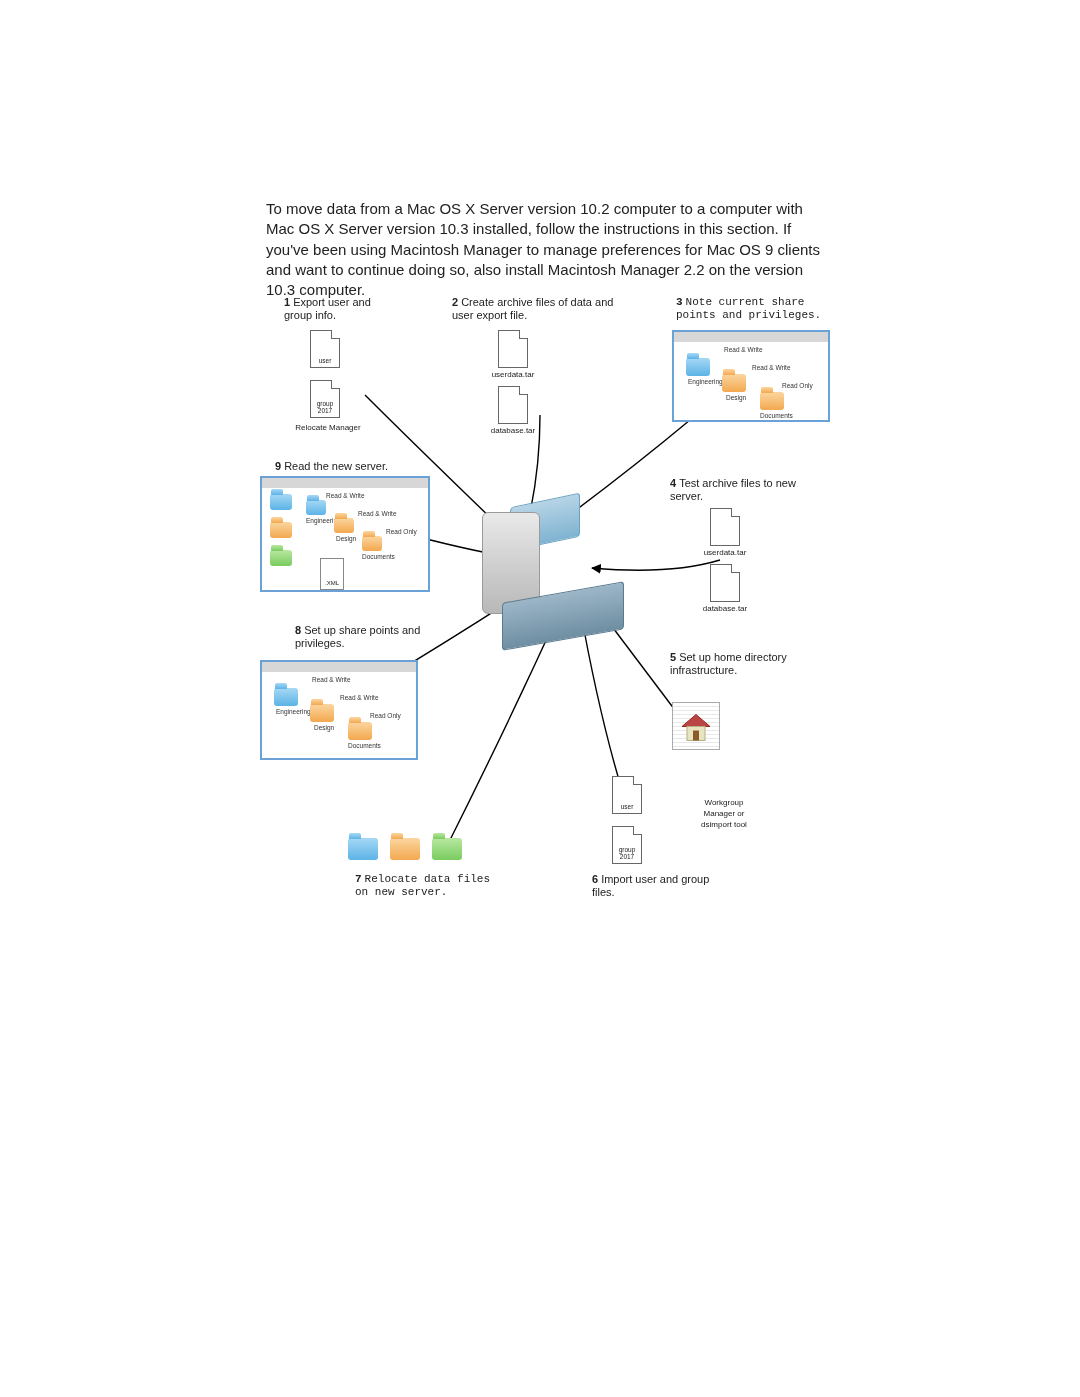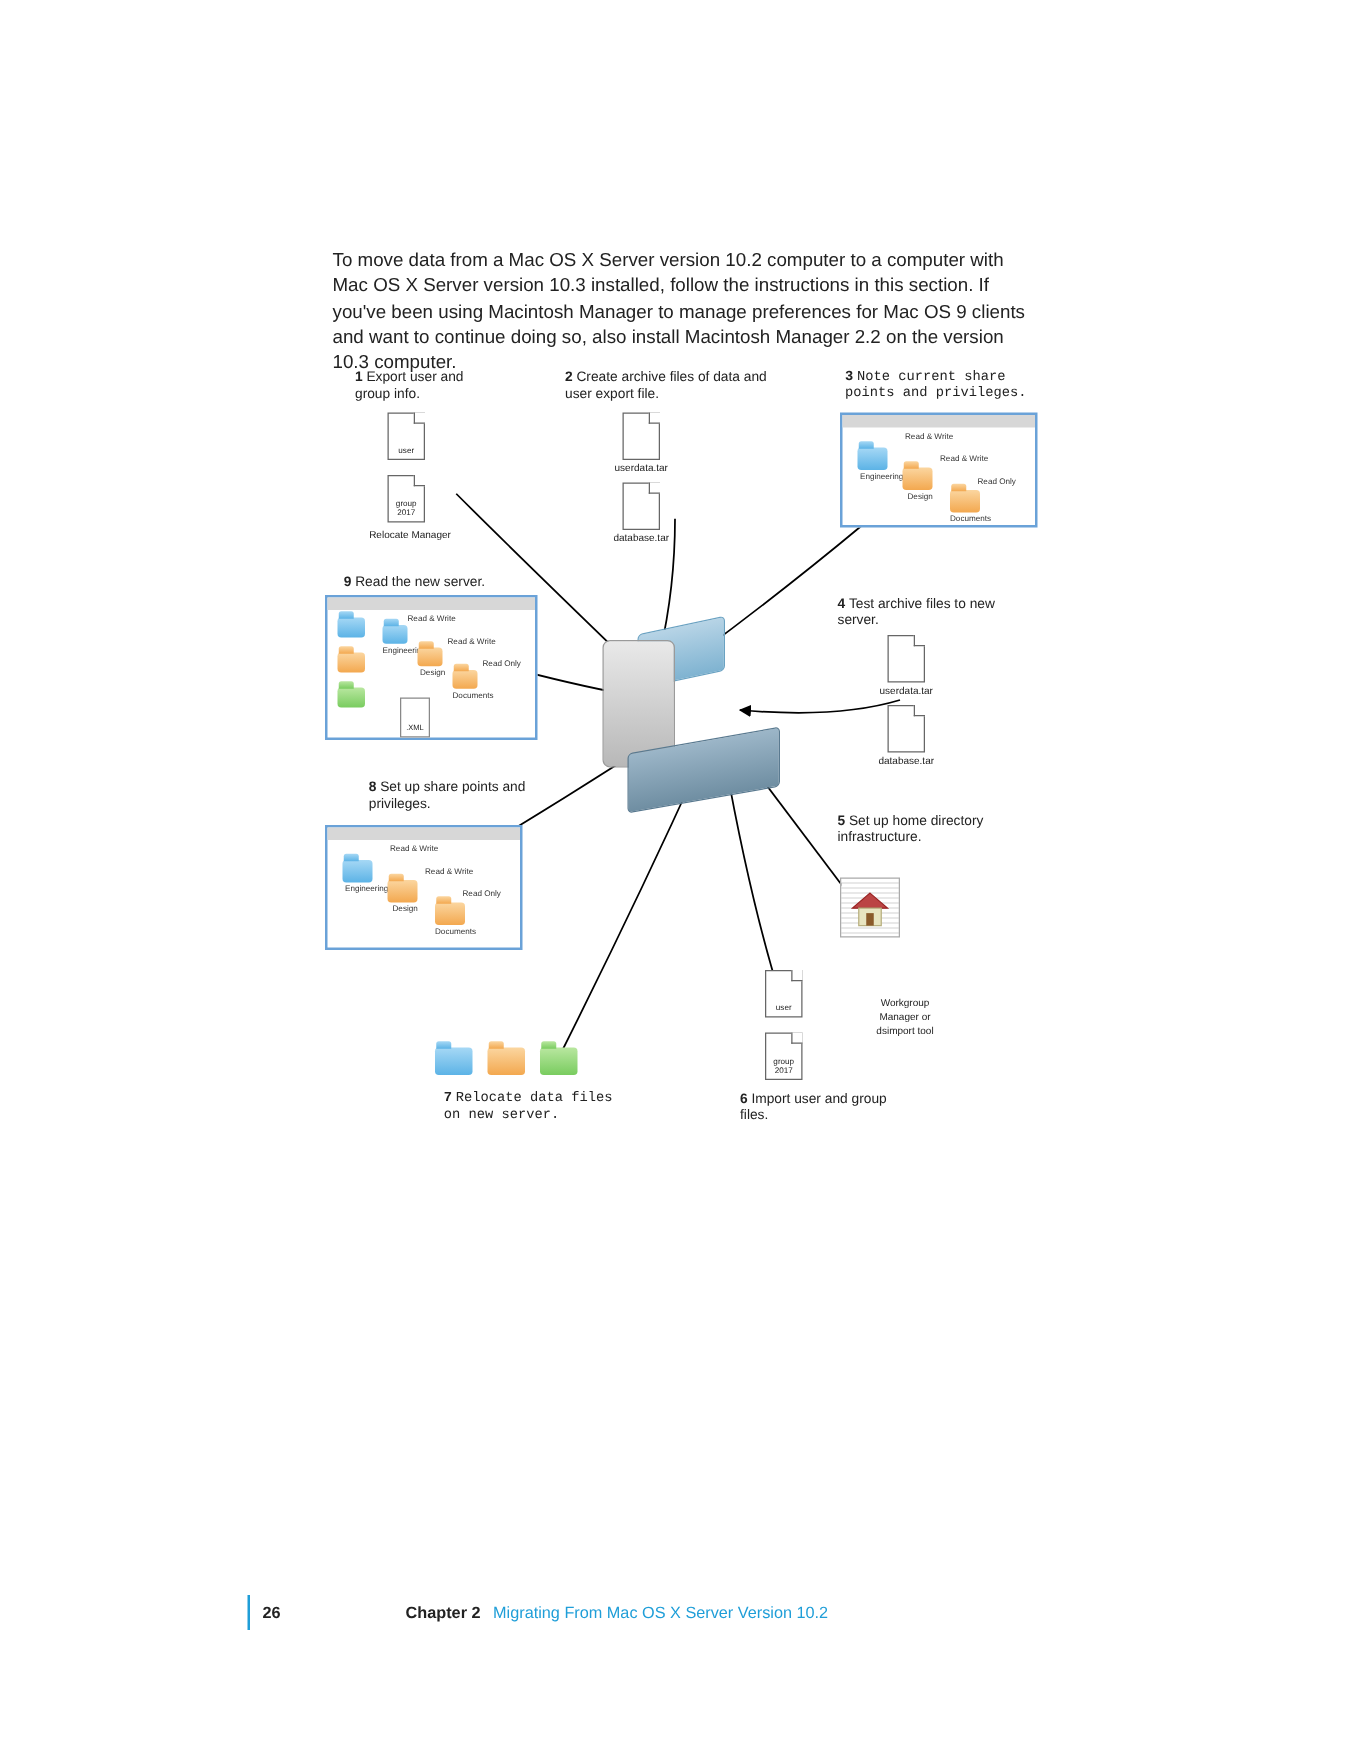--- a/index.html
+++ b/index.html
@@ -347,19 +347,14 @@
     </div>
 
     <div class="server" style="left:222px; top:210px;">
       <div class="traytop"></div>
       <div class="tower"></div>
       <div class="tray"></div>
     </div>
 
   </div>
 
-  <div class="footer">
-    <span class="pnum">26</span>
-    <span class="chap">Chapter 2</span>
-    <span class="ctitle">Migrating From Mac OS X Server Version 10.2</span>
-  </div>
 
 </div>
 
 </body></html>

